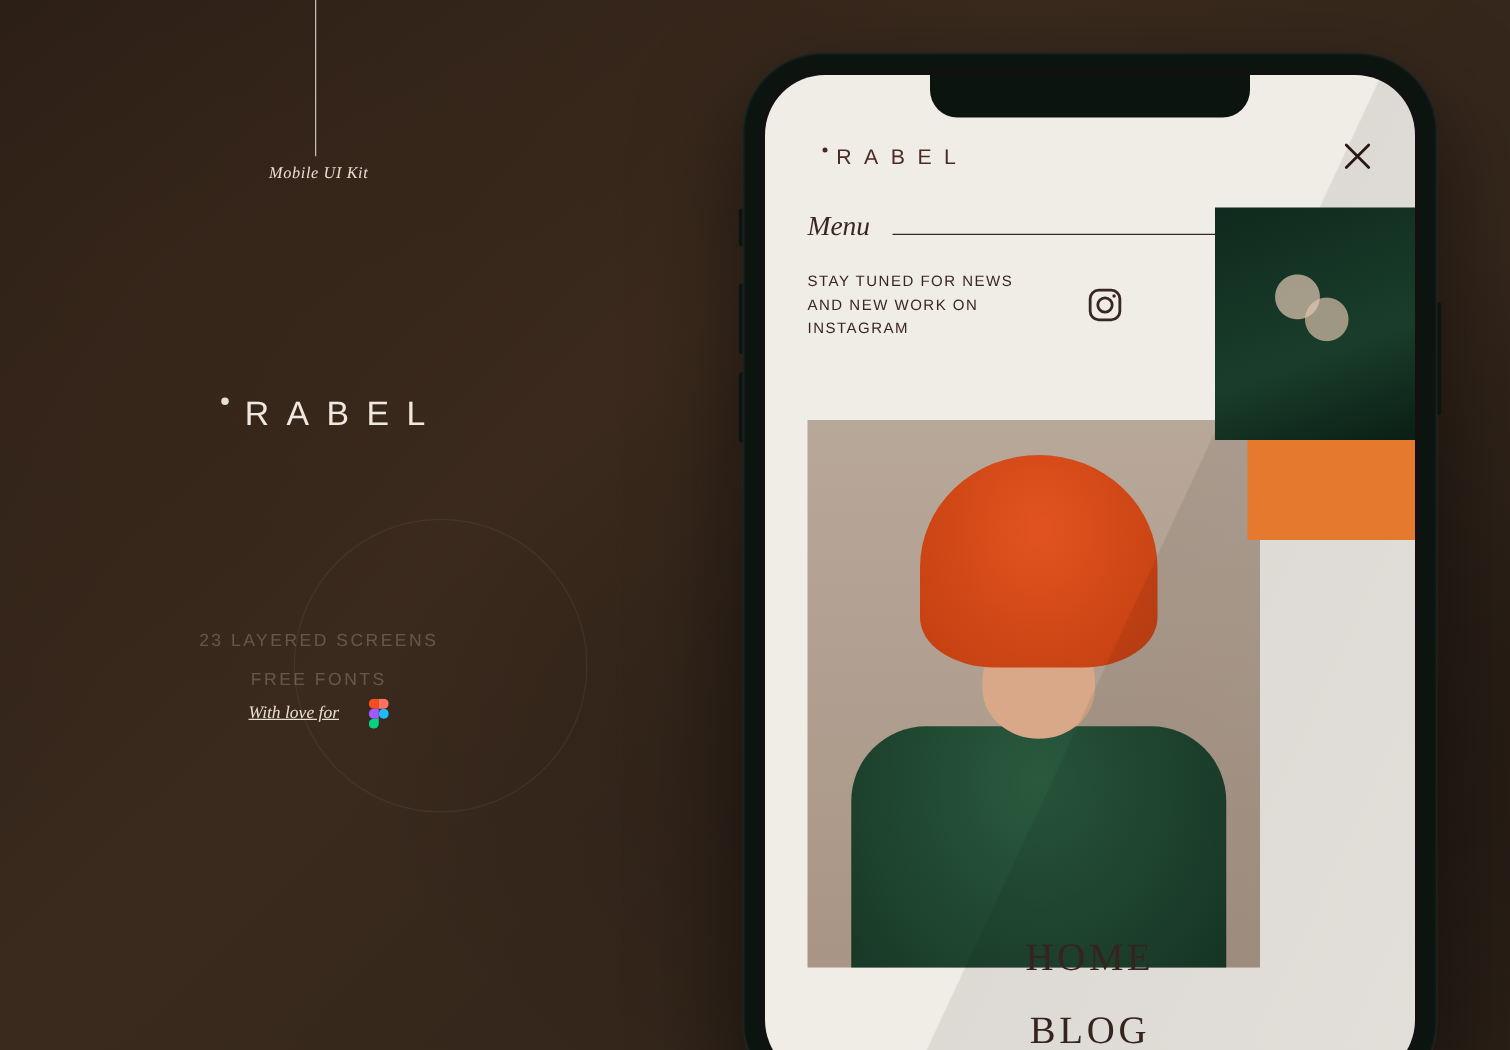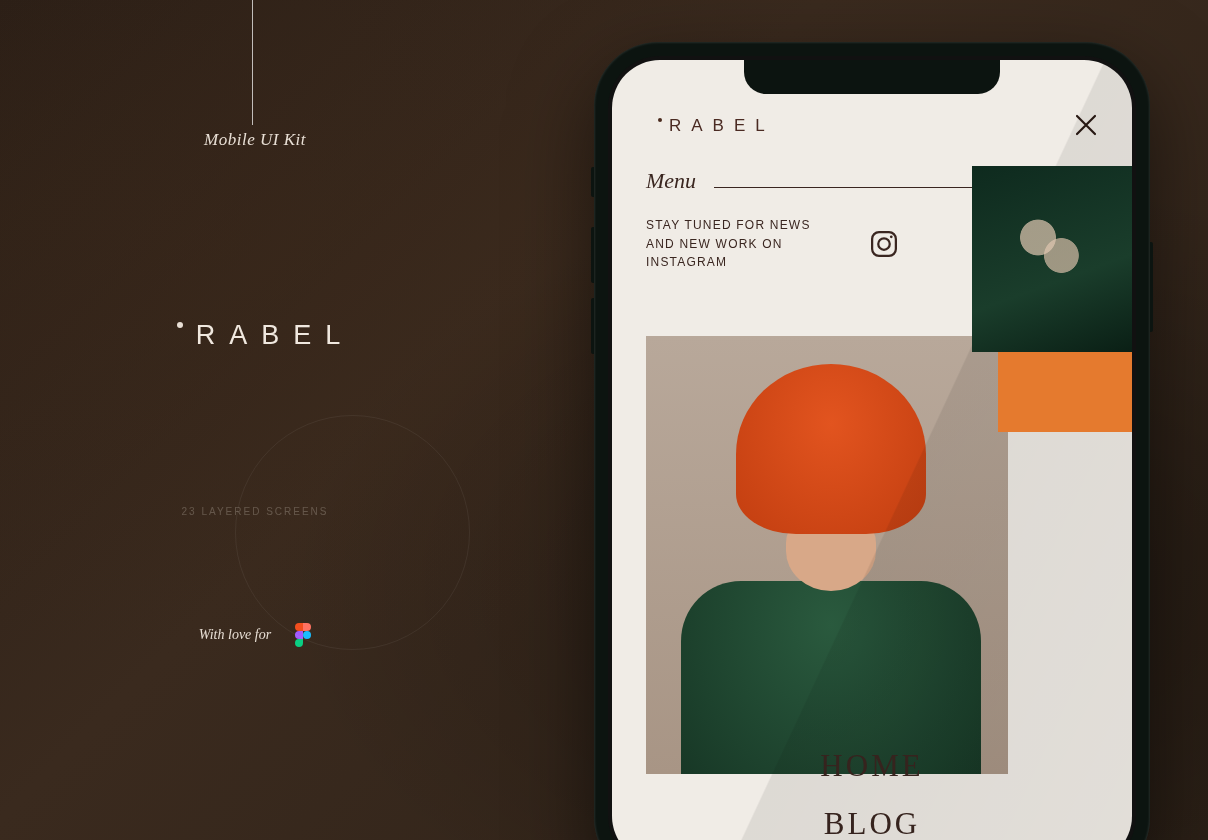--- a/index.html
+++ b/index.html
@@ -34,21 +34,21 @@
 
 .left-col {
   position: absolute;
   left: 100px;
   top: 130px;
   width: 310px;
   text-align: center;
   color: #e8dfd5;
 }
 .subtitle {
-  font-size: 17px;
+  font-size: 13px;
   font-style: italic;
   letter-spacing: 0.5px;
   color: #e8dfd5;
   margin-bottom: 170px;
   font-family: Georgia, serif;
 }
 .brand-ring {
   position: absolute;
   left: 135px;
   top: 285px;
@@ -75,35 +75,35 @@
 }
 .brand-text {
   font-family: 'Helvetica Neue', Arial, sans-serif;
   font-size: 27px;
   font-weight: 400;
   letter-spacing: 14px;
   color: #f0e8df;
 }
 .features {
   font-family: 'Helvetica Neue', Arial, sans-serif;
-  font-size: 10px;
+  font-size: 14px;
   letter-spacing: 2px;
   line-height: 2.2;
   color: rgba(232,223,213,0.25);
   text-transform: uppercase;
 }
 .withlove {
-  margin-top: 100px;
   display: flex;
   align-items: center;
   justify-content: center;
   gap: 24px;
   font-style: italic;
   font-size: 14px;
   color: #e8dfd5;
+  text-decoration: underline;
 }
 .figma-icon { width: 16px; height: 24px; display: block; }
 
 
 .phone {
   position: absolute;
   right: 58px;
   top: 42px;
   width: 556px;
   height: 840px;
@@ -290,20 +290,21 @@
   <div class="brand-ring"></div>
   <div class="brand">
     <span class="brand-dot-wrap">
       <span class="brand-dot"></span>
       <span class="brand-dot-small"></span>
     </span>
     <span class="brand-text">RABEL</span>
   </div>
   <div class="features">
     <div>23 LAYERED SCREENS</div>
+    <div>FREE FONTS</div>
   </div>
   <div class="withlove">
     <span>With love for</span>
     <svg class="figma-icon" viewBox="0 0 16 24">
       <circle cx="12" cy="12" r="4" fill="#1abcfe"></circle>
       <path d="M0 4a4 4 0 0 1 4-4h4v8H4a4 4 0 0 1-4-4z" fill="#f24e1e"></path>
       <path d="M8 0h4a4 4 0 0 1 0 8H8z" fill="#ff7262"></path>
       <path d="M0 12a4 4 0 0 1 4-4h4v8H4a4 4 0 0 1-4-4z" fill="#a259ff"></path>
       <path d="M0 20a4 4 0 0 1 4-4h4v4a4 4 0 0 1-8 0z" fill="#0acf83"></path>
     </svg>

